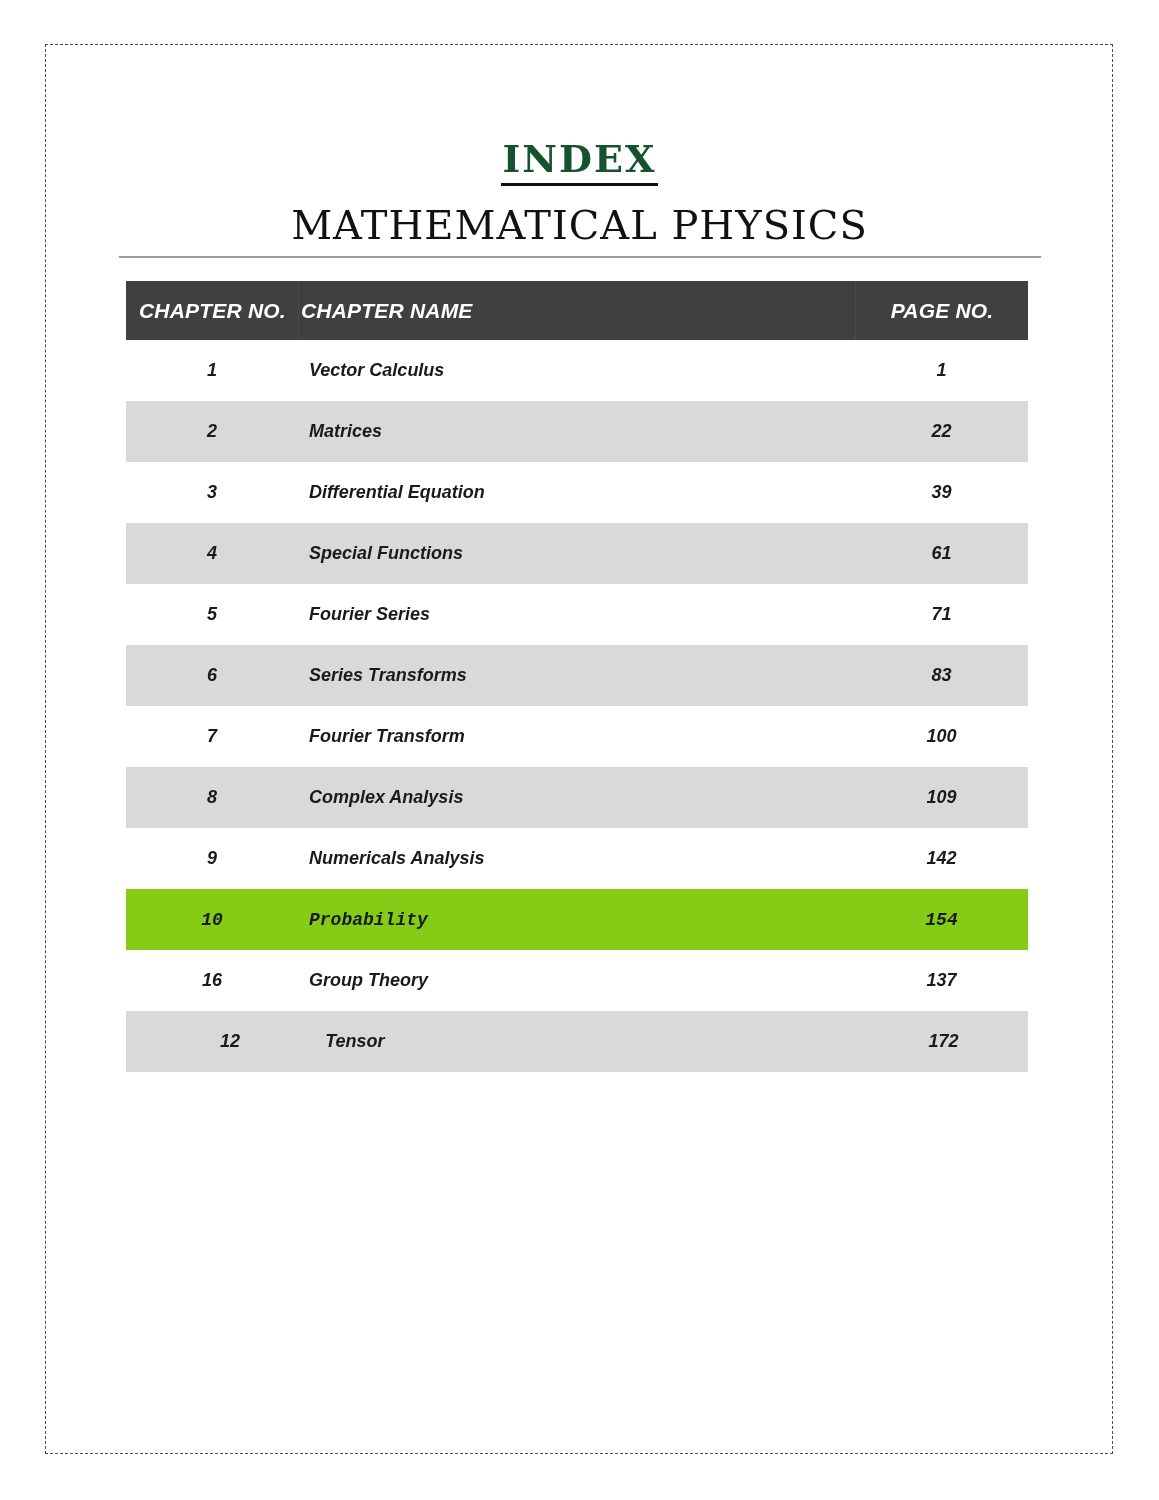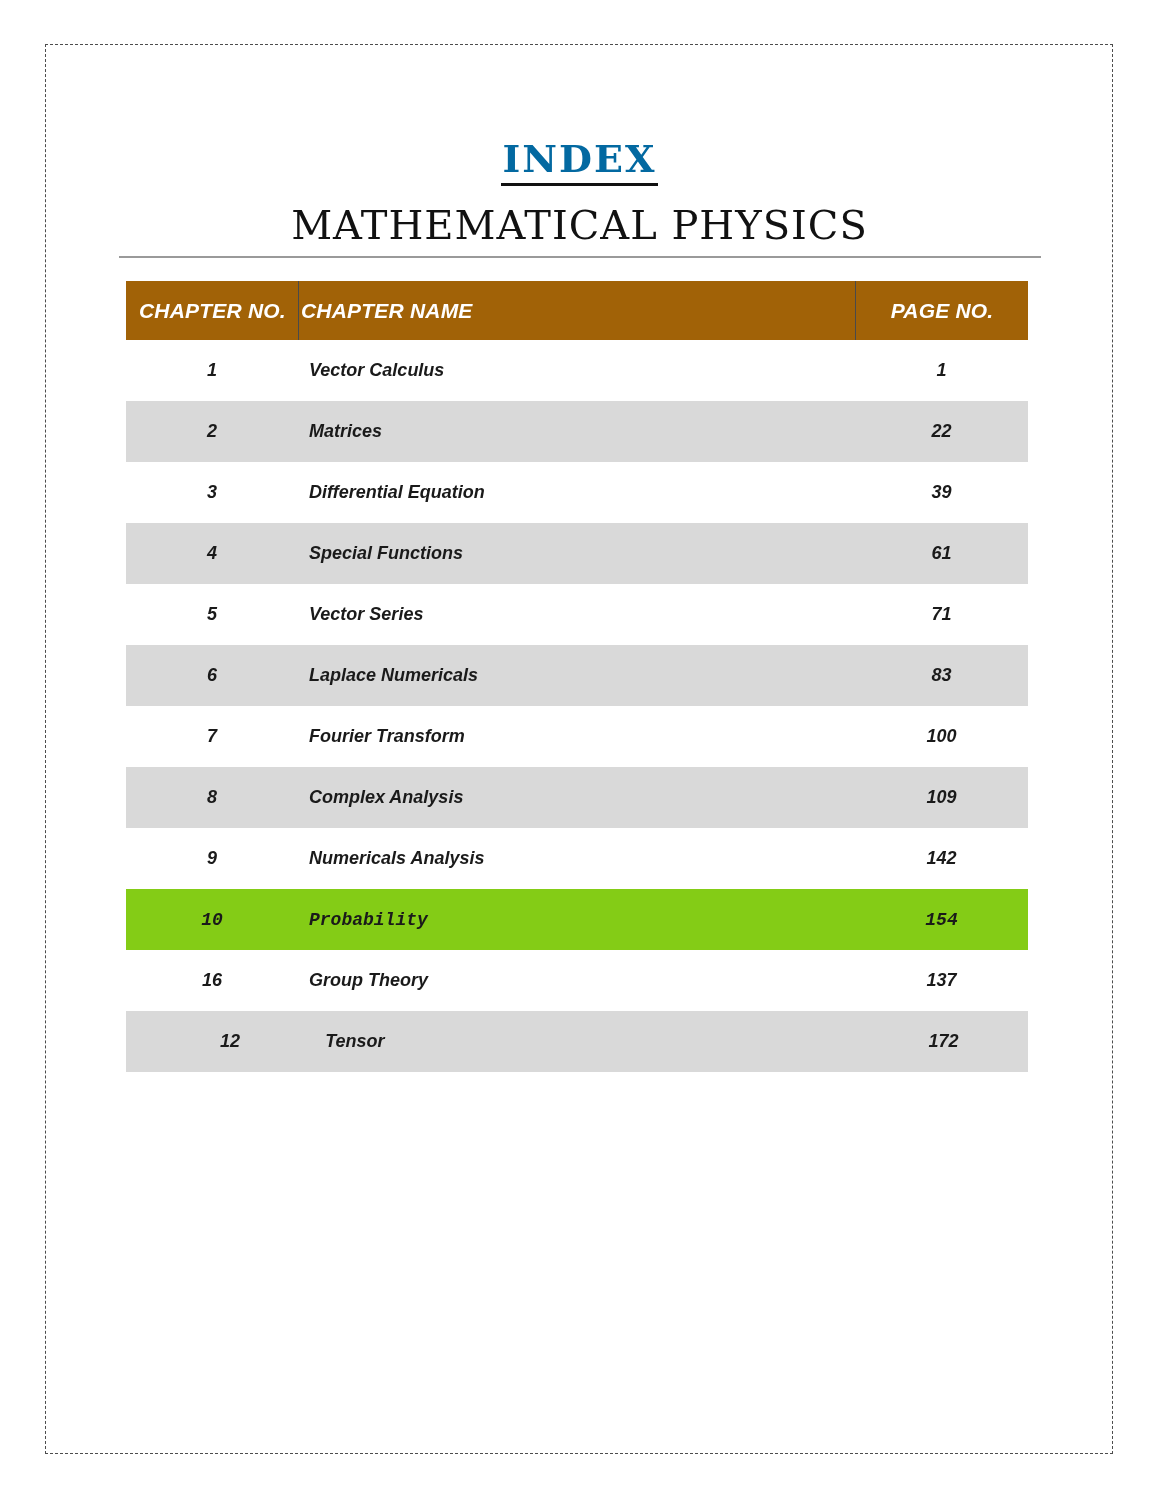--- a/index.html
+++ b/index.html
@@ -25,21 +25,21 @@
   }
   .doc-title {
     position: absolute;
     top: 136px;
     left: 0;
     width: 100%;
     text-align: center;
     font-family: "DejaVu Serif", serif;
     font-weight: bold;
     font-size: 38px;
-    color: #0369a1;
+    color: #14532d;
     letter-spacing: 2px;
   }
   .doc-title .underlined {
     border-bottom: 3px solid #111111;
     padding: 0 2px 2px 2px;
   }
   .doc-subtitle {
     position: absolute;
     top: 202px;
     left: 0;
@@ -102,21 +102,21 @@
 
 <div class="doc-title">
   <span class="underlined">INDEX</span>
 </div>
 
 <div class="doc-subtitle">MATHEMATICAL PHYSICS</div>
 
 <div class="subtitle-rule"></div>
 
 <div class="index-table">
-  <div class="thead" style="background: #a16207; color: rgb(255, 255, 255);">
+  <div class="thead" style="background: #404040; color: rgb(255, 255, 255);">
     <div class="th col-no">CHAPTER NO.</div>
     <div class="th col-name">CHAPTER NAME</div>
     <div class="th col-page">PAGE NO.</div>
   </div>
   <div class="tbody">
       <div class="trow">
         <div class="cell col-no">1</div>
         <div class="cell col-name">Vector Calculus</div>
         <div class="cell col-page">1</div>
       </div>
@@ -130,26 +130,26 @@
         <div class="cell col-name">Differential Equation</div>
         <div class="cell col-page">39</div>
       </div>
       <div class="trow" style="background: rgb(217, 217, 217);">
         <div class="cell col-no">4</div>
         <div class="cell col-name">Special Functions</div>
         <div class="cell col-page">61</div>
       </div>
       <div class="trow">
         <div class="cell col-no">5</div>
-        <div class="cell col-name">Vector Series</div>
+        <div class="cell col-name">Fourier Series</div>
         <div class="cell col-page">71</div>
       </div>
       <div class="trow" style="background: rgb(217, 217, 217);">
         <div class="cell col-no">6</div>
-        <div class="cell col-name">Laplace Numericals</div>
+        <div class="cell col-name">Series Transforms</div>
         <div class="cell col-page">83</div>
       </div>
       <div class="trow">
         <div class="cell col-no">7</div>
         <div class="cell col-name">Fourier Transform</div>
         <div class="cell col-page">100</div>
       </div>
       <div class="trow" style="background: rgb(217, 217, 217);">
         <div class="cell col-no">8</div>
         <div class="cell col-name">Complex Analysis</div>

